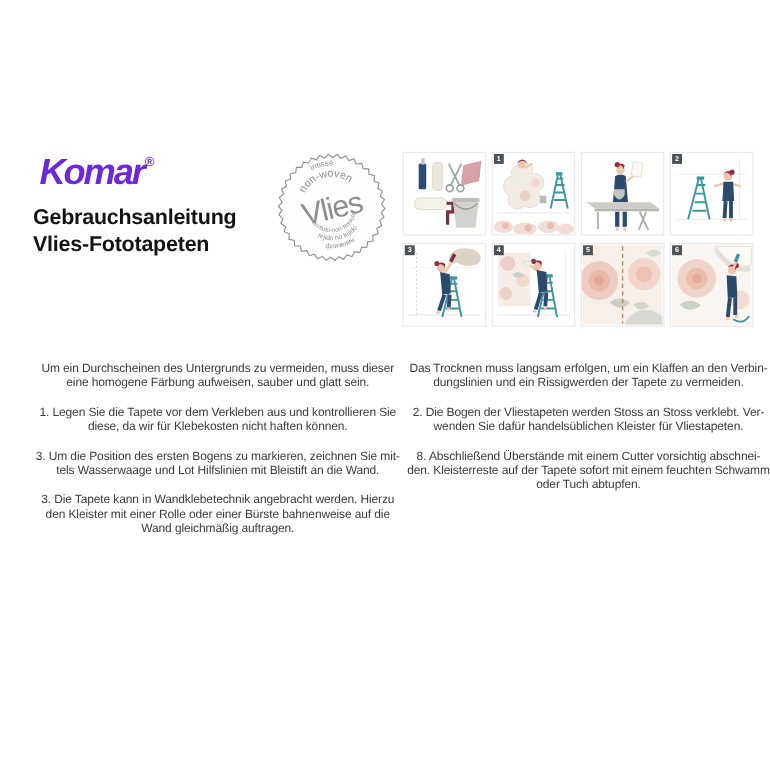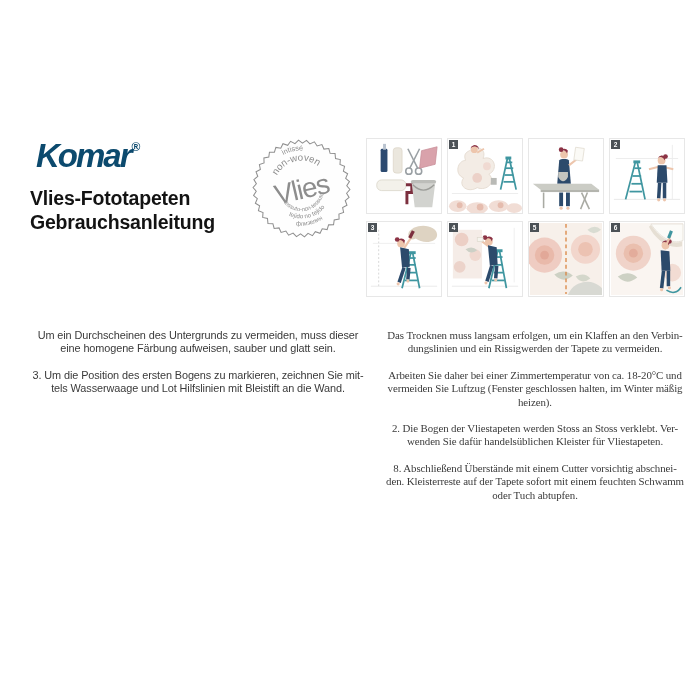--- a/index.html
+++ b/index.html
@@ -3,21 +3,21 @@
 <meta charset="utf-8">
 <style>
   html,body{margin:0;padding:0;background:#ffffff;}
   .canvas{
     position:relative;width:700px;height:700px;background:#ffffff;overflow:hidden;
     font-family:"Liberation Sans", sans-serif;
   }
   
   .logo{
     position:absolute;left:36px;top:129px;
-    color:#0c4a6e;font-weight:bold;font-style:italic;
+    color:#6d28d9;font-weight:bold;font-style:italic;
     font-size:33px;letter-spacing:-2px;line-height:36px;white-space:nowrap;
   }
   .logo .rmark{
     font-size:12px;font-style:normal;letter-spacing:0;
     vertical-align:16px;margin-left:1px;
   }
   .title{
     position:absolute;left:30px;top:186px;
     font-size:19.5px;line-height:24px;font-weight:bold;color:#131313;
     letter-spacing:-0.2px;
@@ -38,36 +38,36 @@
   .tile svg{position:absolute;left:0;top:0;width:100%;height:100%;}
   .step-badge{
     position:absolute;left:1px;top:1px;width:9px;height:9px;z-index:2;
     background:#4c5257;color:#ffffff;font-size:6.5px;line-height:9px;
     text-align:center;font-weight:bold;
   }
   .step-badge:empty{display:none;}
   
   .col{position:absolute;top:329px;width:336px;}
   .col-left{left:30px;}
-  .col-right{left:370px;width:330px;font-family:Liberation Serif, serif;}
+  .col-right{left:370px;width:330px;}
   .para{
     font-size:10.9px;line-height:13.4px;color:#3a3a3a;
     margin:0 0 13px 0;white-space:pre-line;letter-spacing:-0.1px;text-align:center;
   }
 </style>
 </head>
 <body>
 
 <div class="canvas">
 
   <div class="logo"><span>Komar</span><span class="rmark">®</span></div>
 
   <div class="title">
+    <div>Gebrauchsanleitung</div>
     <div>Vlies-Fototapeten</div>
-    <div>Gebrauchsanleitung</div>
   </div>
 
   <svg class="stamp" viewBox="0 0 98 98">
     <g transform="rotate(-13 49 49)">
       <polygon id="stamp-serration" fill="#fefefe" stroke="#8f8f8f" stroke-width="1" points="93.00,49.00 95.84,52.88 92.40,56.24 94.56,60.54 90.62,63.29 92.04,67.88 87.70,69.94 88.35,74.71 83.72,76.03 83.58,80.83 78.80,81.37 77.87,86.09 73.07,85.84 71.37,90.34 66.67,89.29 64.26,93.45 59.80,91.65 56.74,95.36 52.63,92.85 49.00,96.00 45.37,92.85 41.26,95.36 38.20,91.65 33.74,93.45 31.33,89.29 26.63,90.34 24.93,85.84 20.13,86.09 19.20,81.37 14.42,80.83 14.28,76.03 9.65,74.71 10.30,69.94 5.96,67.88 7.38,63.29 3.44,60.54 5.60,56.24 2.16,52.88 5.00,49.00 2.16,45.12 5.60,41.76 3.44,37.46 7.38,34.71 5.96,30.12 10.30,28.06 9.65,23.29 14.28,21.97 14.42,17.17 19.20,16.63 20.13,11.91 24.93,12.16 26.63,7.66 31.33,8.71 33.74,4.55 38.20,6.35 41.26,2.64 45.37,5.15 49.00,2.00 52.63,5.15 56.74,2.64 59.80,6.35 64.26,4.55 66.67,8.71 71.37,7.66 73.07,12.16 77.87,11.91 78.80,16.63 83.58,17.17 83.72,21.97 88.35,23.29 87.70,28.06 92.04,30.12 90.62,34.71 94.56,37.46 92.40,41.76 95.84,45.12"></polygon>
       <defs>
         <path id="arc-t1" d="M 12 49 A 37 37 0 0 1 86 49" fill="none"></path>
         <path id="arc-t2" d="M 22 49 A 27 27 0 0 1 76 49" fill="none"></path>
         <path id="arc-b1" d="M 27 49 A 22 22 0 0 0 71 49" fill="none"></path>
         <path id="arc-b2" d="M 20 49 A 29 29 0 0 0 78 49" fill="none"></path>
@@ -310,35 +310,37 @@
         <path d="M58,70 q9,6 15,-3" stroke="#3f96a0" stroke-width="1.6" fill="none"></path>
       </svg>
     </div>
   </div>
 
   <div class="col col-left">
 
       <p class="para">Um ein Durchscheinen des Untergrunds zu vermeiden, muss dieser
 eine homogene Färbung aufweisen, sauber und glatt sein.</p>
 
+      <p class="para">1. Legen Sie die Tapete vor dem Verkleben aus und kontrollieren Sie
+diese, da wir für Klebekosten nicht haften können.</p>
 
       <p class="para">3. Um die Position des ersten Bogens zu markieren, zeichnen Sie mit-
 tels Wasserwaage und Lot Hilfslinien mit Bleistift an die Wand.</p>
 
+      <p class="para">3. Die Tapete kann in Wandklebetechnik angebracht werden. Hierzu
+den Kleister mit einer Rolle oder einer Bürste bahnenweise auf die
+Wand gleichmäßig auftragen.</p>
 
     </div>
 
   <div class="col col-right">
 
       <p class="para">Das Trocknen muss langsam erfolgen, um ein Klaffen an den Verbin-
 dungslinien und ein Rissigwerden der Tapete zu vermeiden.</p>
 
-      <p class="para">Arbeiten Sie daher bei einer Zimmertemperatur von ca. 18-20°C und
-vermeiden Sie Luftzug (Fenster geschlossen halten, im Winter mäßig
-heizen).</p>
 
       <p class="para">2. Die Bogen der Vliestapeten werden Stoss an Stoss verklebt. Ver-
 wenden Sie dafür handelsüblichen Kleister für Vliestapeten.</p>
 
       <p class="para">8. Abschließend Überstände mit einem Cutter vorsichtig abschnei-
 den. Kleisterreste auf der Tapete sofort mit einem feuchten Schwamm
 oder Tuch abtupfen.</p>
     </div>
 
 </div>

